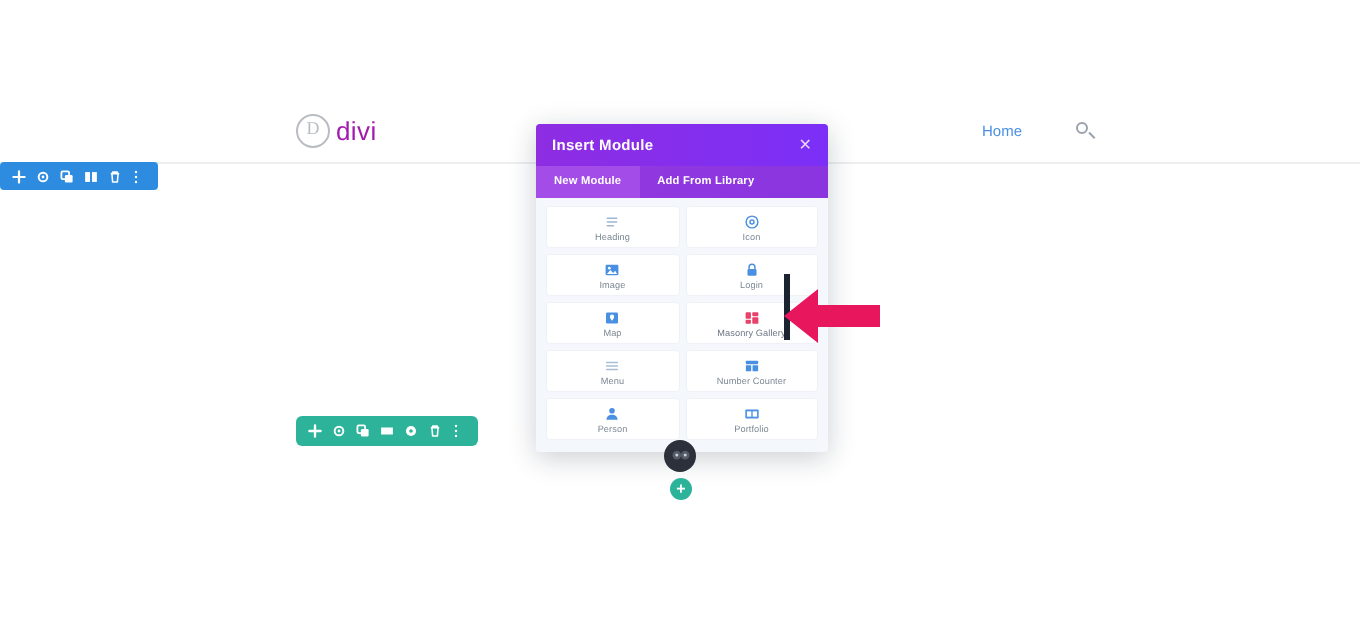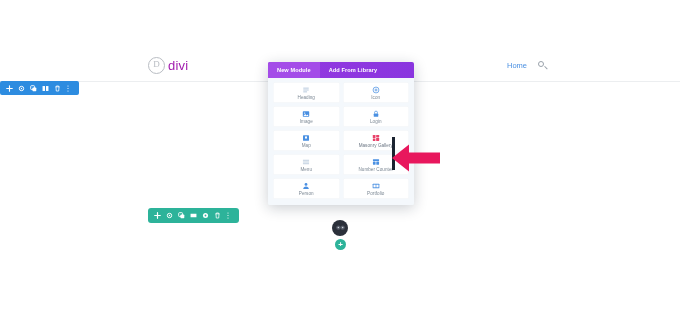--- a/index.html
+++ b/index.html
@@ -50,21 +50,21 @@
     font-size: 13px;
     letter-spacing: .2px;
   }
 
   .nav-right {
     position: absolute;
     right: 133px;
     top: 61px;
     display: flex;
     align-items: center;
-    gap: 11px;
+    gap: 27px;
   }
   .nav-link {
     color: #4a90e2;
     font-size: 7.5px;
     text-decoration: none;
   }
   .nav-search {
     width: 9px;
     height: 9px;
     position: relative;
@@ -336,20 +336,24 @@
     <svg width="4" height="7" viewBox="0 0 4 10">
         <circle cx="2" cy="1.4" r="0.85" fill="#fff"></circle>
         <circle cx="2" cy="5" r="0.85" fill="#fff"></circle>
         <circle cx="2" cy="8.6" r="0.85" fill="#fff"></circle>
       </svg>
   </span>
 </div>
 
 <div class="modal">
 
+  <div class="modal-header">
+    <span class="modal-title">Insert Module</span>
+    <span class="modal-close">✕</span>
+  </div>
 
   <div class="modal-tabs">
     <div class="tab active">New Module</div>
     <div class="tab">Add From Library</div>
   </div>
 
   <div class="modal-body">
     <div class="module-grid">
 
       <div class="module-cell">

